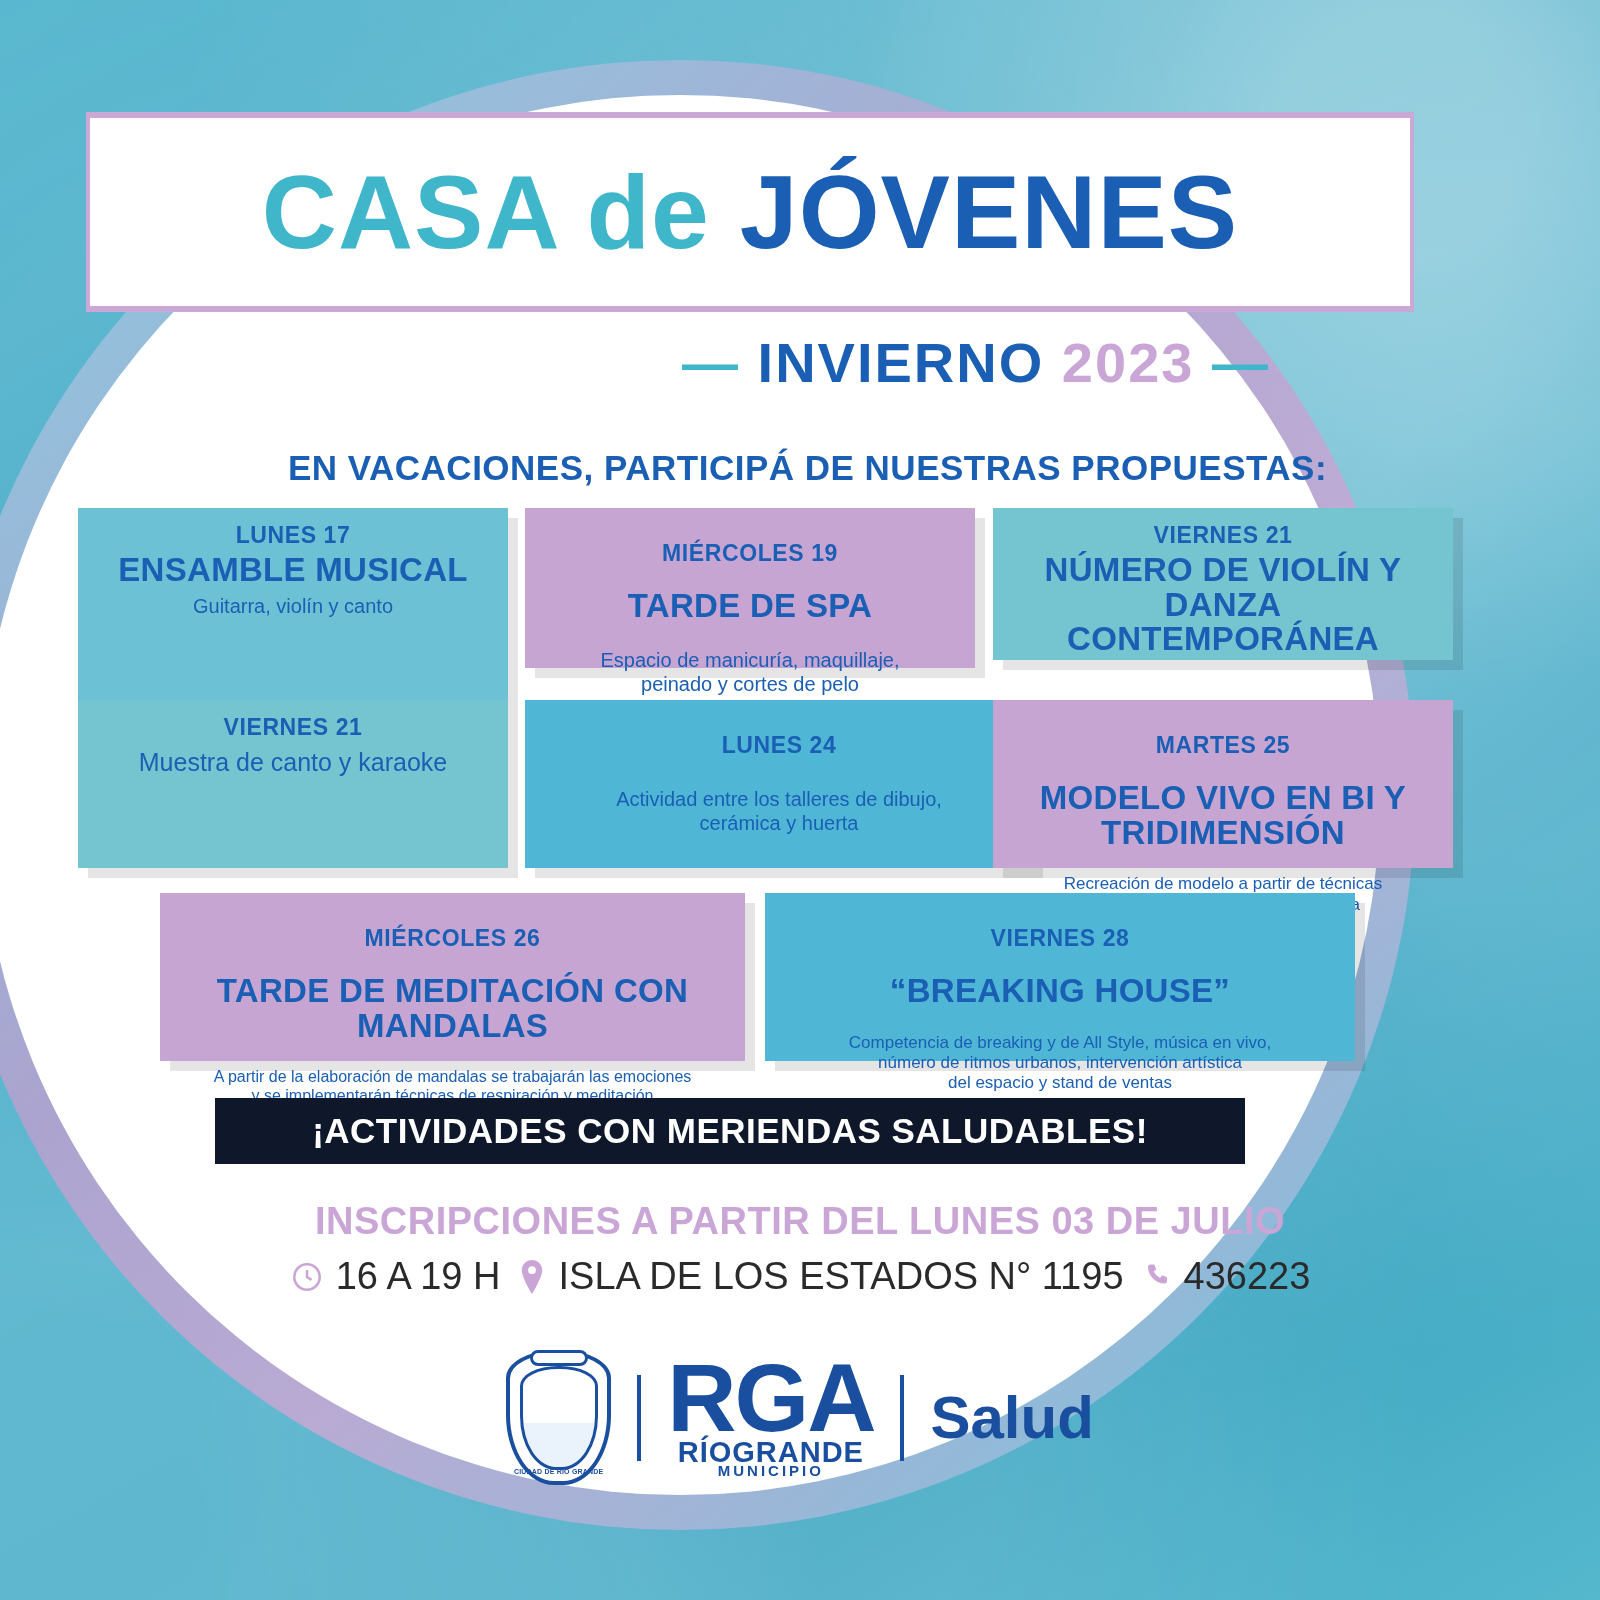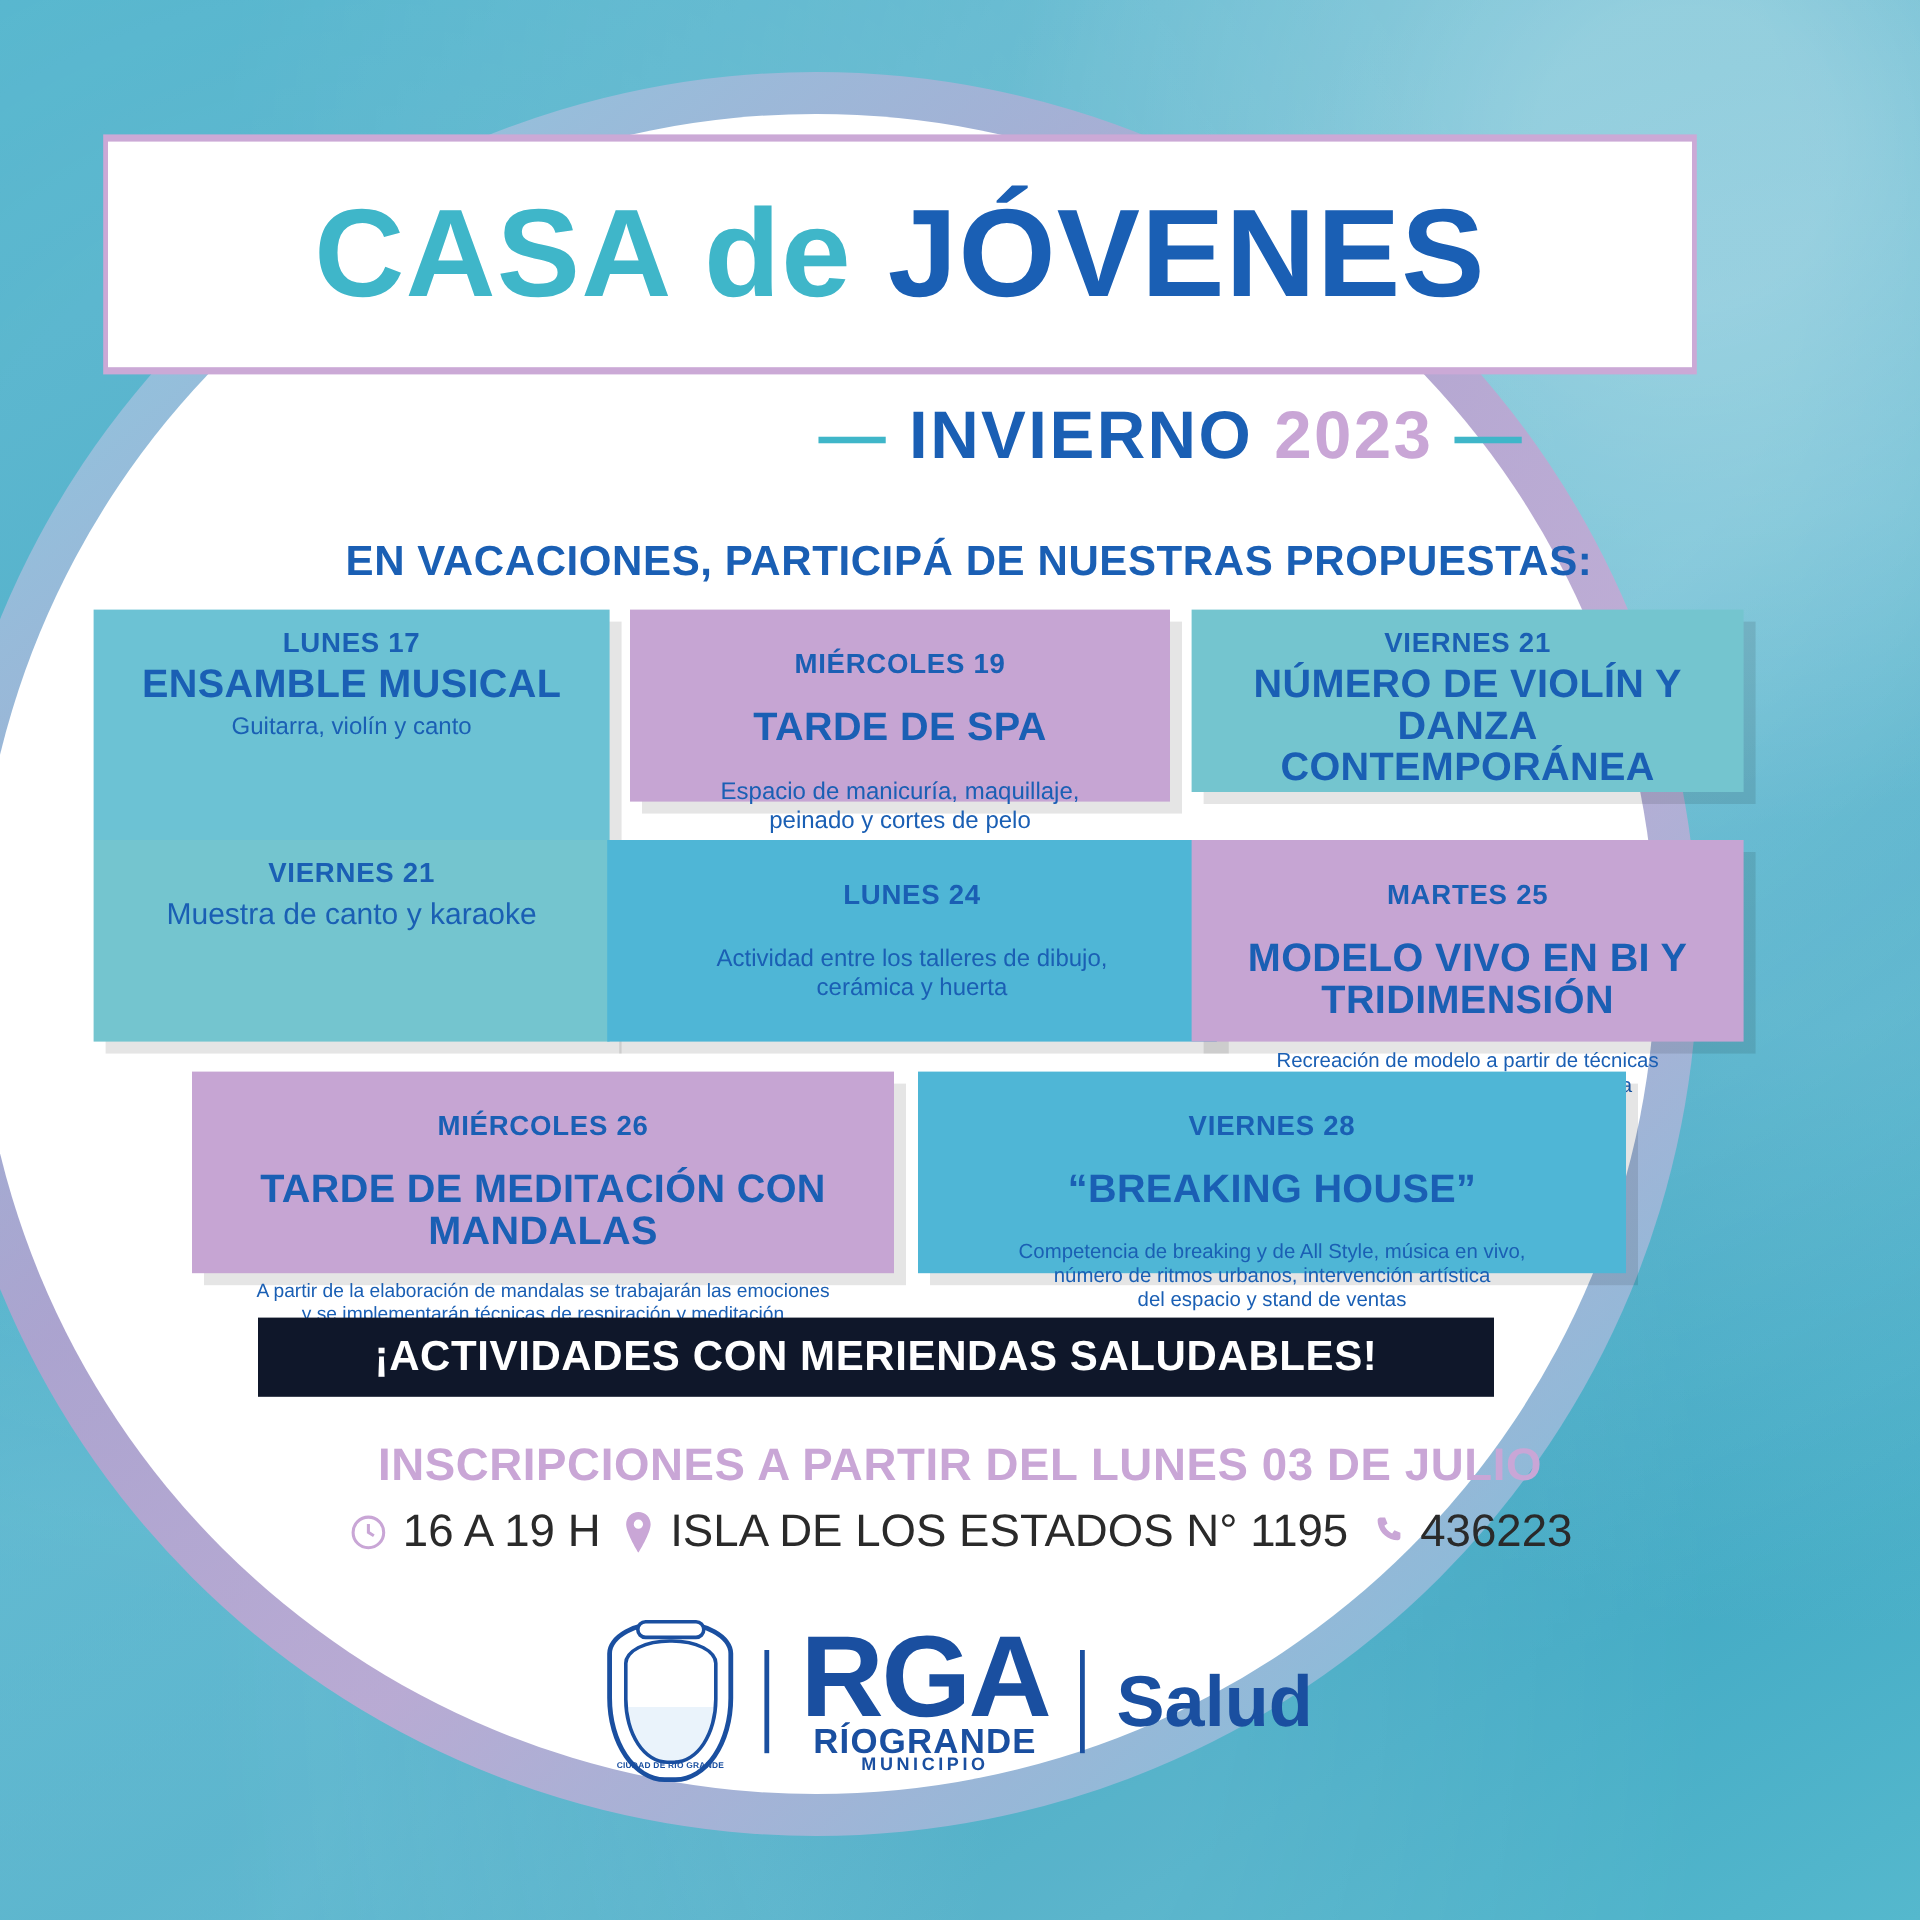--- a/index.html
+++ b/index.html
@@ -226,21 +226,21 @@
       <div class="day">VIERNES 21</div>
       <div class="name">NÚMERO DE VIOLÍN Y DANZA CONTEMPORÁNEA</div>
       <div class="desc"></div>
     </div>
 
     <div class="card" style="left:78px; top:700px; width:430px; height:168px; background:#74c5cf;">
       <div class="day">VIERNES 21</div>
       <div class="desc" style="font-size:25px;">Muestra de canto y karaoke</div>
     </div>
 
-    <div class="card" style="left:506px; top:700px; width:508px; height:168px; background:#4fb6d6; white-space:pre-line;">
+    <div class="card" style="left:525px; top:700px; width:508px; height:168px; background:#4fb6d6; white-space:pre-line;">
       <div class="day">LUNES 24</div>
       <div class="desc">Actividad entre los talleres de dibujo,
 cerámica y huerta</div>
     </div>
 
     <div class="card small-desc" style="left:993px; top:700px; width:460px; height:168px; background:#c6a5d3; white-space:pre-line;">
       <div class="day">MARTES 25</div>
       <div class="name">MODELO VIVO EN BI Y TRIDIMENSIÓN</div>
       <div class="desc">Recreación de modelo a partir de técnicas
 desde el dibujo, la pintura y la arcilla</div>

